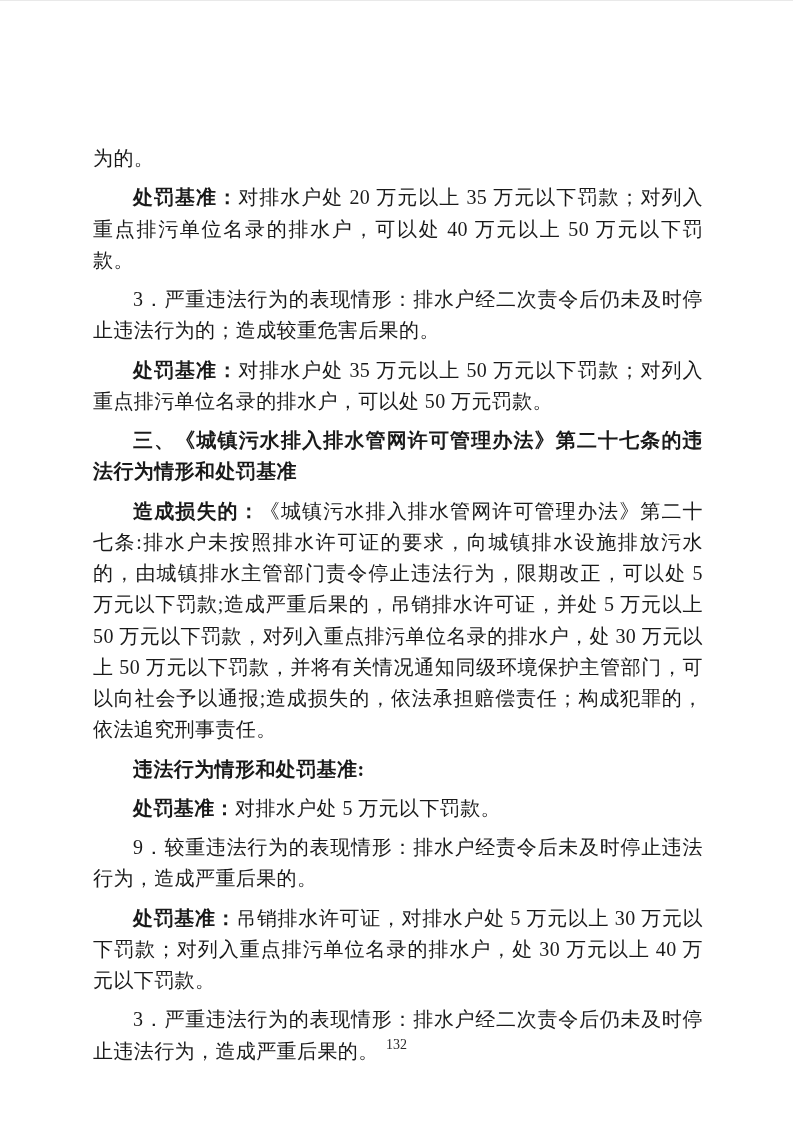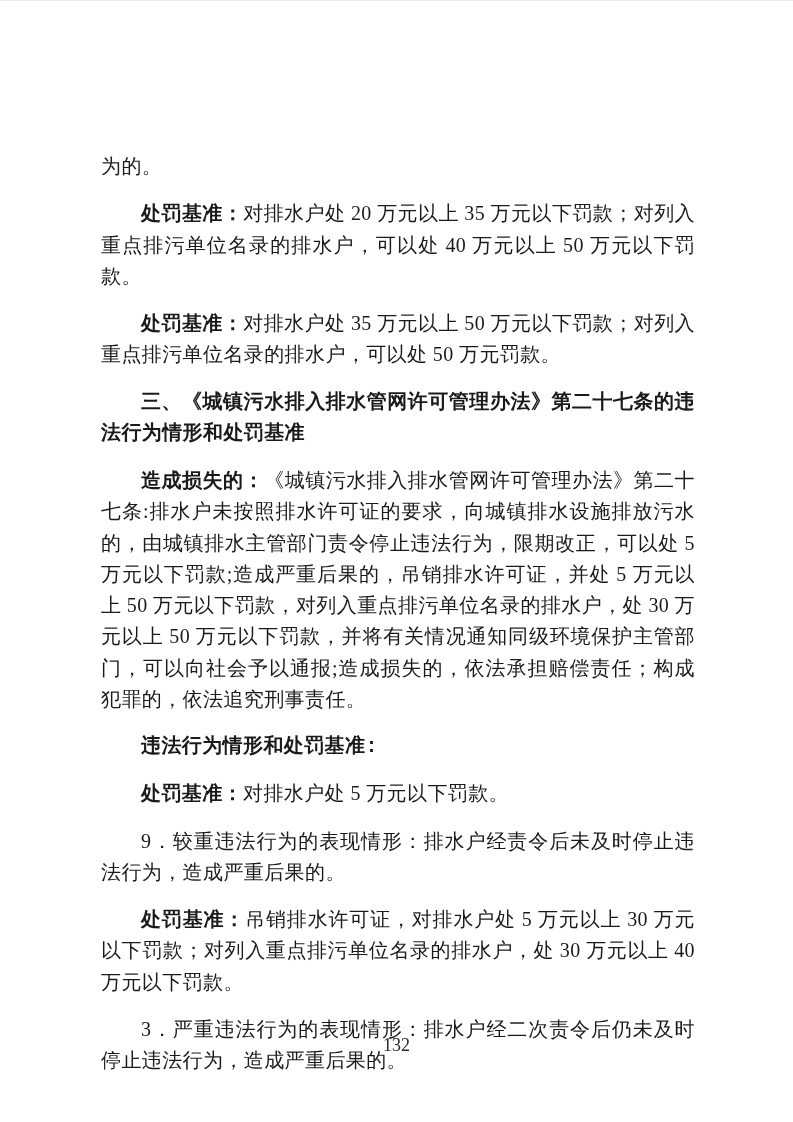--- a/index.html
+++ b/index.html
@@ -17,59 +17,59 @@
     font-family: "Liberation Serif", "DejaVu Serif", serif;
     color: #1a1a1a;
   }
   .content {
     position: absolute;
     top: 134px;
     left: 85px;
     width: 626px;
   }
   .para {
-    margin: 16px;
+    margin: 8px;
     font-size: 20px;
     line-height: 31.25px;
     text-align: justify;
     text-indent: 2em;
     letter-spacing: 0.4px;
     word-break: break-all;
   }
   .para.no-indent {
     text-indent: 0;
   }
   .para.heading {
     font-weight: 700;
-    font-family: Liberation Mono, monospace;
   }
   .prefix {
     font-weight: 700;
   }
   .footer {
     position: absolute;
     top: 1034px;
     left: 0;
     width: 100%;
     text-align: center;
-    font-size: 18px;
+    font-size: 14px;
     line-height: 20px;
     color: #2a2a2a;
   }
 </style>
 </head>
 <body>
 
 <div class="page">
   <main class="content">
 
     <p class="para no-indent"><span>为的。</span></p>
 
     <p class="para"><b class="prefix">处罚基准：</b><span>对排水户处 20 万元以上 35 万元以下罚款；对列入重点排污单位名录的排水户，可以处 40 万元以上 50 万元以下罚款。</span></p>
 
+    <p class="para"><span>3．严重违法行为的表现情形：排水户经二次责令后仍未及时停止违法行为的；造成较重危害后果的。</span></p>
 
     <p class="para"><b class="prefix">处罚基准：</b><span>对排水户处 35 万元以上 50 万元以下罚款；对列入重点排污单位名录的排水户，可以处 50 万元罚款。</span></p>
 
     <p class="para heading"><span>三、《城镇污水排入排水管网许可管理办法》第二十七条的违法行为情形和处罚基准</span></p>
 
     <p class="para"><b class="prefix">造成损失的：</b><span>《城镇污水排入排水管网许可管理办法》第二十七条:排水户未按照排水许可证的要求，向城镇排水设施排放污水的，由城镇排水主管部门责令停止违法行为，限期改正，可以处 5 万元以下罚款;造成严重后果的，吊销排水许可证，并处 5 万元以上 50 万元以下罚款，对列入重点排污单位名录的排水户，处 30 万元以上 50 万元以下罚款，并将有关情况通知同级环境保护主管部门，可以向社会予以通报;造成损失的，依法承担赔偿责任；构成犯罪的，依法追究刑事责任。</span></p>
 
     <p class="para heading"><span>违法行为情形和处罚基准:</span></p>
 
 

